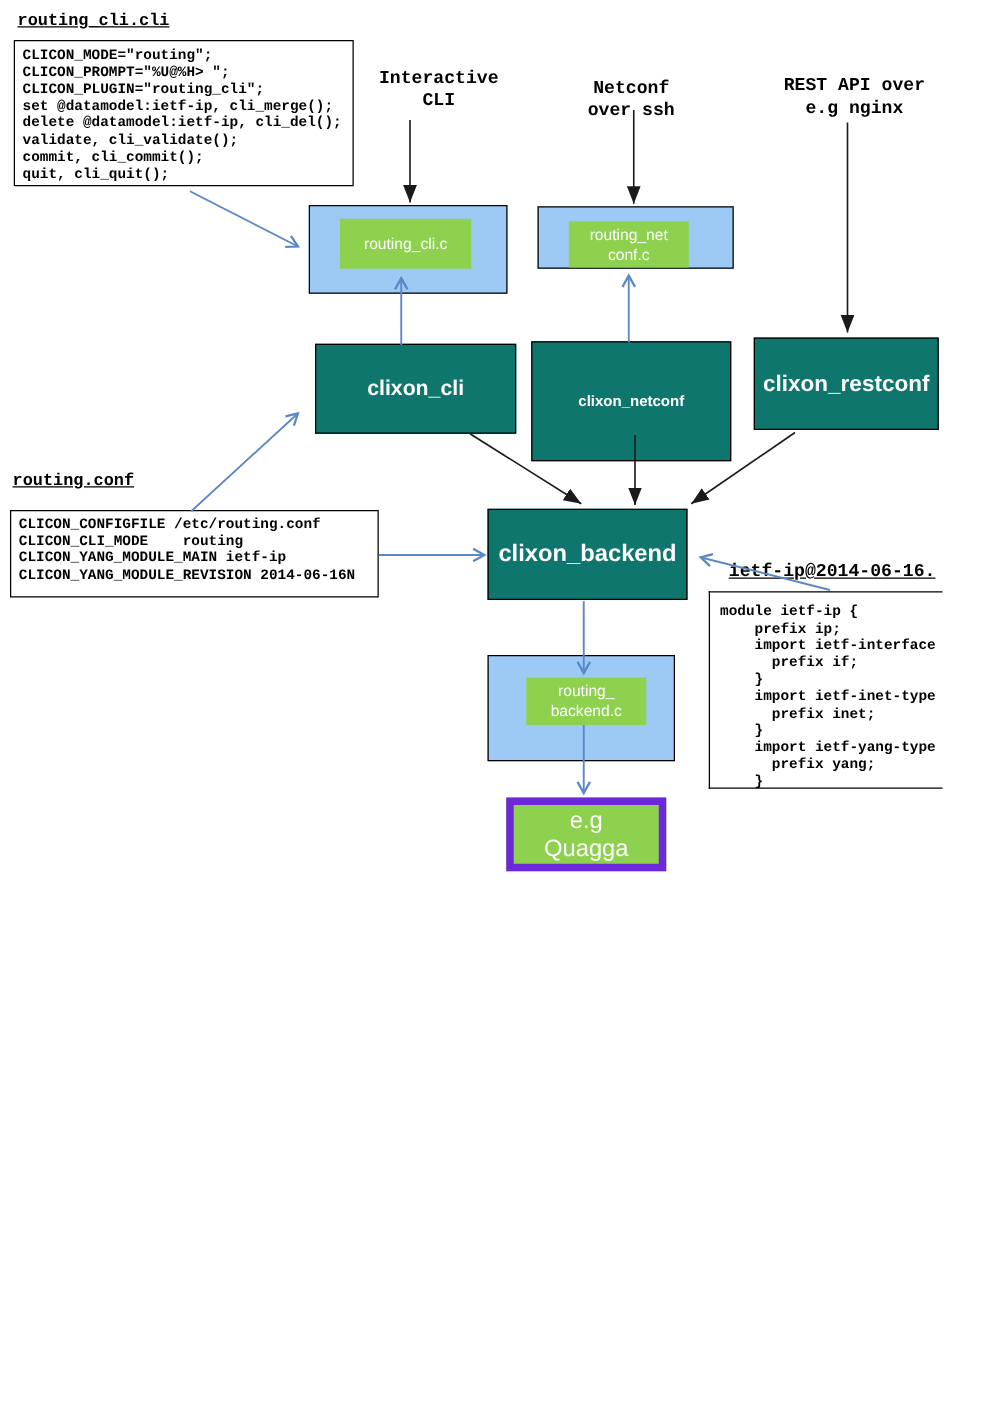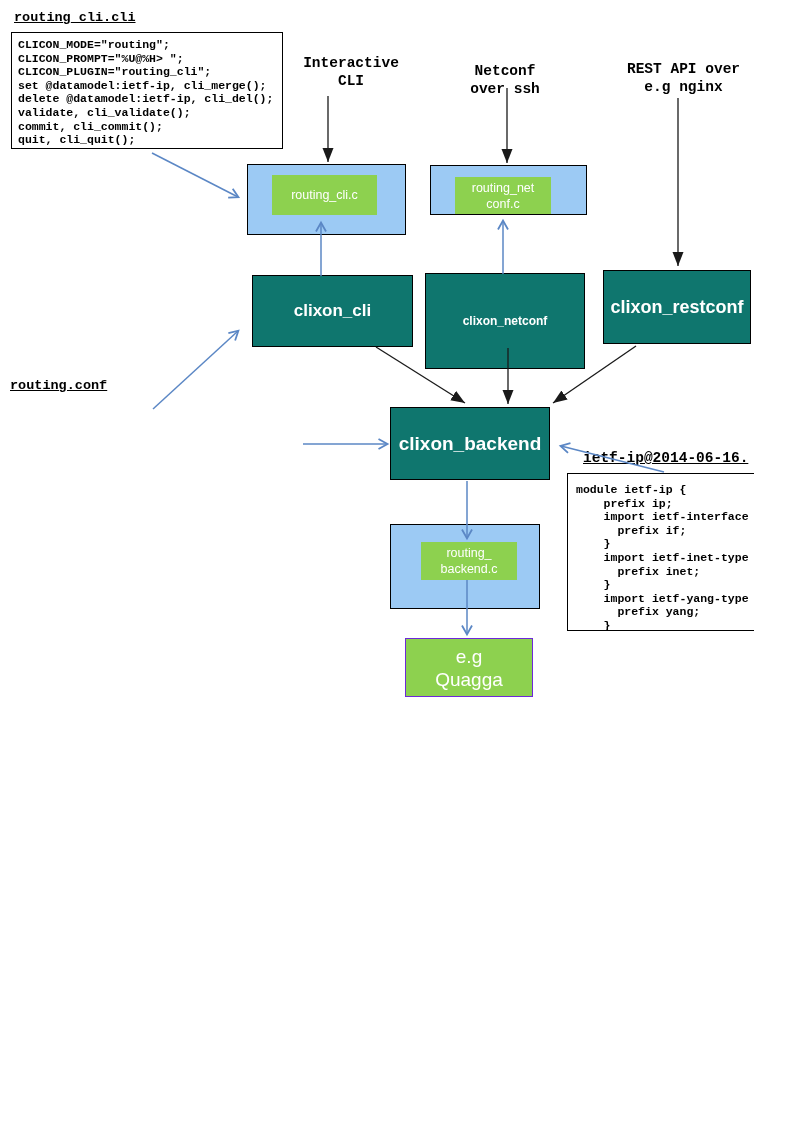--- a/index.html
+++ b/index.html
@@ -24,21 +24,21 @@
   .proc {
     position:absolute; background:#0f766e; border:1.5px solid #000; box-sizing:border-box;
     color:#fff; display:flex; align-items:center; justify-content:center; white-space:pre;font-weight:bold;
   }
   .proc-cli      { left:252px; top:275px; width:161px; height:72px; font-size:17px; }
   .proc-netconf  { left:425px; top:273px; width:160px; height:96px; font-size:12px;text-align:center; }
   .proc-restconf { left:603px; top:270px; width:148px; height:74px; font-size:18px; }
   .proc-backend  { left:390px; top:407px; width:160px; height:73px; font-size:19px; }
   .quagga {
     position:absolute; left:405px; top:638px; width:128px; height:59px;
-    background:#8dd14f; border:1px solid #6d28d9; box-sizing:border-box; color:#fff;
+    background:#8dd14f; border:6px solid #6d28d9; box-sizing:border-box; color:#fff;
     display:flex; align-items:center; justify-content:center;
     text-align:center; white-space:pre-line; font-size:19px; line-height:23px;
   }
   .yangbox { border-right:none; }
   svg.overlay { position:absolute; left:0; top:0; pointer-events:none; }
 </style>
 </head>
 <body>
 
 <div class="page">
@@ -68,20 +68,24 @@
     <div class="pgreen" style="left:24px; top:11px; width:96px; height:37px;">routing_net
 conf.c</div>
   </div>
 
   <div class="proc proc-cli">clixon_cli</div>
   <div class="proc proc-netconf">clixon_netconf</div>
   <div class="proc proc-restconf">clixon_restconf</div>
   <div class="proc proc-backend">clixon_backend</div>
 
   <div class="file-title mono" style="left:10px; top:378px;">routing.conf</div>
+  <div class="codebox mono" style="left:8px; top:408px; width:295px; height:70px; padding-top:4px;">CLICON_CONFIGFILE /etc/routing.conf
+CLICON_CLI_MODE    routing
+CLICON_YANG_MODULE_MAIN ietf-ip
+CLICON_YANG_MODULE_REVISION 2014-06-16N</div>
 
   <div class="file-title mono" style="left:583px; top:436px; font-size:14.5px;margin-top:14px;">ietf-ip@2014-06-16.</div>
   <div class="codebox yangbox mono" style="left:567px; top:473px; width:187px; height:158px; padding:9px 2px 4px 8px;">module ietf-ip {
     prefix ip;
     import ietf-interface
       prefix if;
     }
     import ietf-inet-type
       prefix inet;
     }

